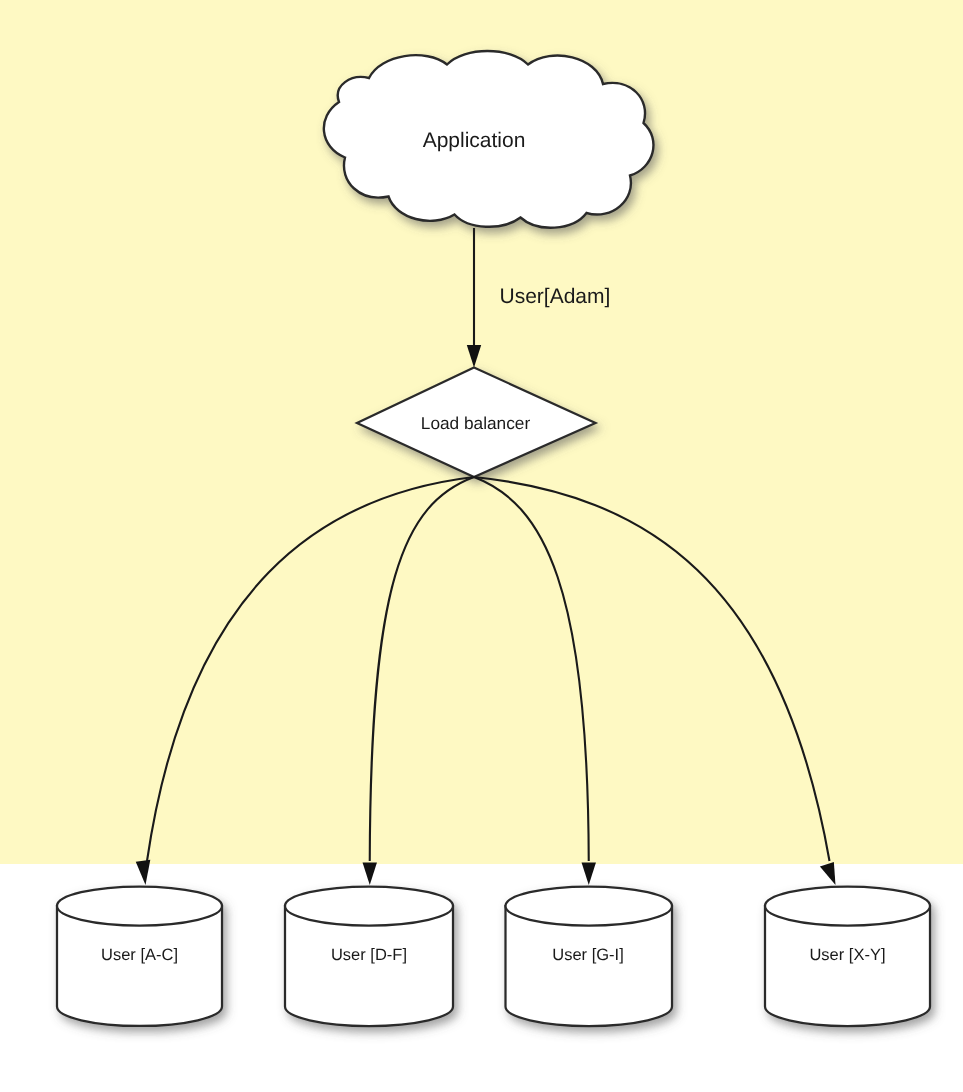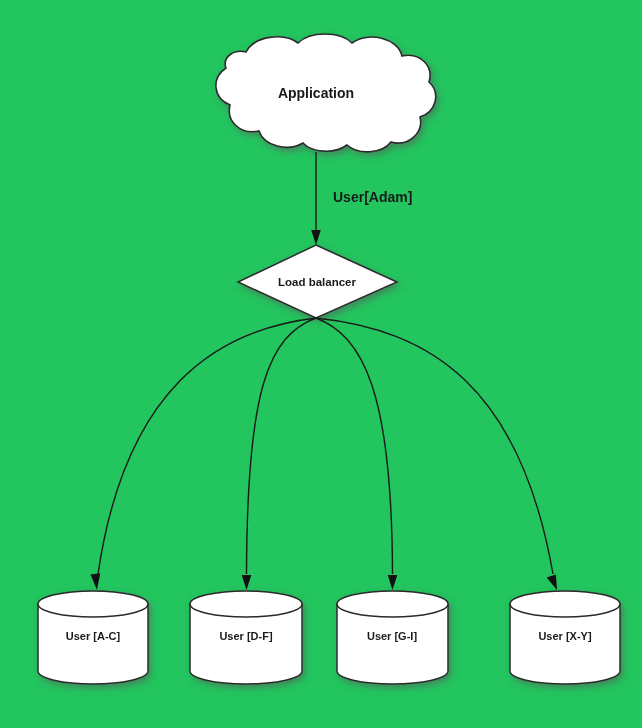--- a/index.html
+++ b/index.html
@@ -9,23 +9,22 @@
   }
   body {
     width: 642px;
     height: 728px;
     font-family: "Liberation Sans", sans-serif;
     overflow: hidden;
   }
   #diagram-root {
     position: relative;
     width: 642px;
-    height: 728px;
-    background: #22c55e;
-    font-weight: bold;
+    height: 576px;
+    background: #fef9c3;
   }
   svg.canvas {
     position: absolute;
     top: 0;
     left: 0;
     width: 642px;
     height: 728px;
   }
   .node-label {
     font-family: "Liberation Sans", sans-serif;

